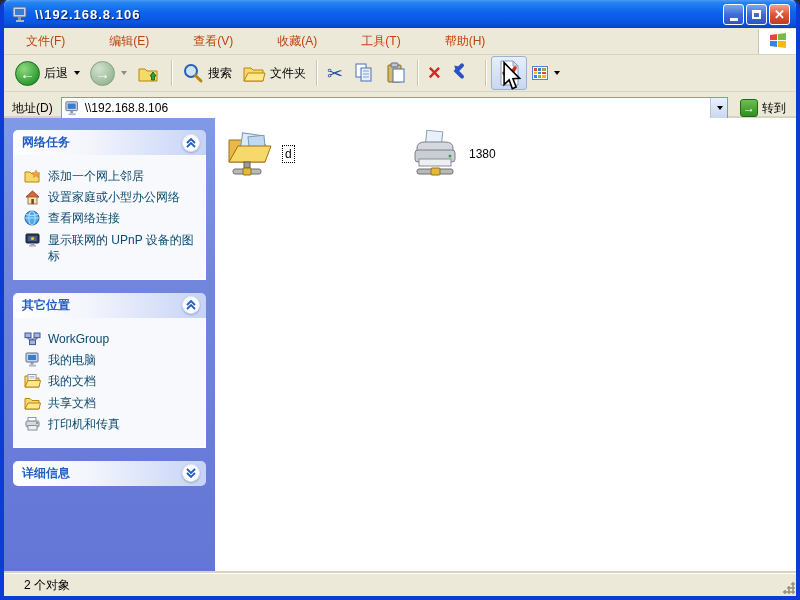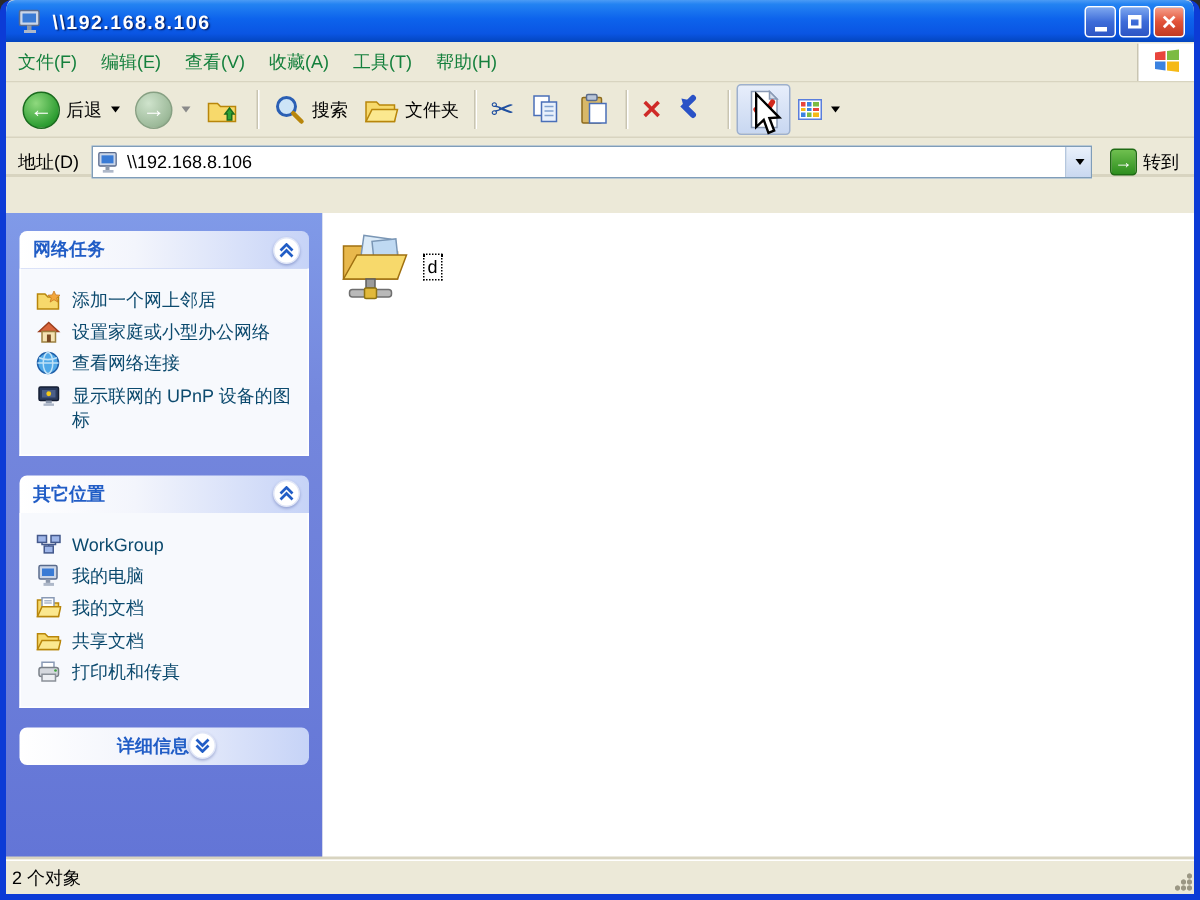--- a/index.html
+++ b/index.html
@@ -20,21 +20,21 @@
             background:linear-gradient(180deg,#7DA7EF 0%,#3D6CD9 50%,#2C55C4 100%);
             color:#fff; display:flex; align-items:center; justify-content:center;
             font-size:12px; font-weight:bold; cursor:default; }
   .tb-btn.close { background:linear-gradient(180deg,#F5A08B 0%,#E25339 50%,#C13A22 100%); }
   .glyph-min { width:8px; height:3px; background:#fff; margin-top:10px; }
   .glyph-max { width:9px; height:9px; border:2px solid #fff; border-top-width:3px; }
   .glyph-close { font-size:13px; line-height:1; }
   
   .menubar { height:27px; flex:0 0 27px; background:#ECE9D8; display:flex; align-items:center;
              border-bottom:1px solid #D8D4C0; }
-  .menu-item { padding:4px 8px; color:#15803d; }
+  .menu-item { padding:4px 22px; color:#c2410c; }
   .menu-spacer { flex:1; }
   .winlogo { width:38px; height:25px; border-left:1px solid #C9C5B2; display:flex;
              align-items:center; justify-content:center; background:#fff; }
   
   .toolbar { height:37px; flex:0 0 37px; background:#ECE9D8; display:flex; align-items:center;
              padding:0 6px; border-bottom:1px solid #D8D4C0; position:relative; }
   .t-btn { display:flex; align-items:center; gap:4px; padding:3px 5px; border-radius:3px; color:#000; }
   .t-sep { width:1px; height:26px; background:#C9C5B2; margin:0 5px; box-shadow:1px 0 0 #fff; }
   .circle { width:25px; height:25px; border-radius:50%; display:flex; align-items:center; justify-content:center;
             color:#fff; font-size:15px; font-weight:bold; }
@@ -54,21 +54,21 @@
                 padding:10px 4px 2px 8px; border-bottom:2px solid #D8D4C0; }
   .addr-label { margin-right:8px; color:#000; }
   .addr-combo { flex:1; height:22px; background:#fff; border:1px solid #7F9DB9; display:flex; align-items:center; padding-left:3px; }
   .addr-val { flex:1; margin-left:4px; }
   .addr-drop { width:17px; height:20px; background:linear-gradient(180deg,#EAF1FB,#C9D8F0);
                border-left:1px solid #B5C7DE; display:flex; align-items:center; justify-content:center; }
   .go-btn { display:flex; align-items:center; gap:4px; margin-left:6px; padding:2px 6px; }
   .go-icon { width:18px; height:18px; border-radius:3px; background:linear-gradient(180deg,#6FBF4F,#2E8F1F);
              border:1px solid #1F6B14; color:#fff; display:flex; align-items:center; justify-content:center; font-weight:bold; }
   
-  .bodyarea { flex:1; display:flex; overflow:hidden;margin-top:24px; }
+  .bodyarea { flex:1; display:flex; overflow:hidden; }
   .sidebar { width:211px; flex:0 0 211px; background:linear-gradient(180deg,#809AE8 0%,#7487DD 30%,#6375D6 100%);
              padding:12px 9px 0 9px; overflow:hidden; }
   .panel { margin-bottom:13px; }
   .panel-header { height:25px; border-radius:5px 5px 0 0; padding:0 6px 0 9px;
                   background:linear-gradient(90deg,#FFFFFF 0%,#F3F5FC 40%,#C6D3F7 100%);
                   display:flex; align-items:center; justify-content:space-between;
                   color:#215DC6; font-weight:bold; font-size:12px; }
   .chev-btn { width:18px; height:18px; border-radius:50%; background:#fff; border:1px solid #E0E6F7;
               display:flex; align-items:center; justify-content:center; box-shadow:0 1px 2px rgba(40,60,140,.35); }
   .panel-body { background:#F7F9FD; border:1px solid #FFFFFF; border-top:none; padding:8px 4px 10px 10px; }
@@ -76,21 +76,21 @@
   .s-item .lbl { line-height:1.35; }
   .s-ico { width:17px; height:16px; flex:0 0 17px; }
   
   .main { flex:1; background:#fff; padding:10px 0 0 10px; display:flex; align-items:flex-start; position:relative; }
   .tile { display:flex; align-items:center; gap:6px; width:176px; }
   .tile .big { width:52px; height:52px; flex:0 0 52px; }
   .tile-label { color:#000; padding:1px 2px; }
   .tile-label.focused { outline:1px dotted #000; }
   
   .statusbar { height:23px; flex:0 0 23px; background:#ECE9D8; border-top:1px solid #fff;
-               box-shadow:0 -2px 0 #D8D4C0; display:flex; align-items:center; padding:0 4px; position:relative; }
+               box-shadow:0 -2px 0 #D8D4C0; display:flex; align-items:center; padding:0 20px; position:relative; }
   .grip { position:absolute; right:1px; bottom:2px; width:13px; height:13px;
           background:
             radial-gradient(circle at 11px 3px,#9b9784 1.5px,transparent 2px),
             radial-gradient(circle at 11px 7px,#9b9784 1.5px,transparent 2px),
             radial-gradient(circle at 7px 7px,#9b9784 1.5px,transparent 2px),
             radial-gradient(circle at 11px 11px,#9b9784 1.5px,transparent 2px),
             radial-gradient(circle at 7px 11px,#9b9784 1.5px,transparent 2px),
             radial-gradient(circle at 3px 11px,#9b9784 1.5px,transparent 2px); }
   
   .cursor { position:absolute; left:497px; top:61px; z-index:50; pointer-events:none; }
@@ -350,21 +350,21 @@
               <rect x="2" y="5" width="13" height="6" rx="1.5" fill="#D5D8DE" stroke="#7A8088"></rect>
               <rect x="4" y="9.5" width="9" height="4.5" fill="#EDEFF3" stroke="#8A9098"></rect>
               <circle cx="13" cy="7" r=".9" fill="#3FA33F"></circle>
             </svg>
             <span class="lbl">打印机和传真</span>
           </div>
         </div>
       </div>
 
       <div class="panel">
-        <div class="panel-header" style="border-radius:5px;justify-content:center;">
+        <div class="panel-header" style="border-radius:5px;">
           <span>详细信息</span>
           <span class="chev-btn">
             <svg width="10" height="10" viewBox="0 0 10 10">
               <path d="M1,1 L5,5 L9,1 M1,5 L5,9 L9,5" fill="none" stroke="#215DC6" stroke-width="1.8"></path>
             </svg>
           </span>
         </div>
       </div>
 
     </div>
@@ -375,20 +375,32 @@
           <path d="M4,12 L4,34 L40,34 L40,16 L20,16 L16,12 Z" fill="#E8B84C" stroke="#A07010"></path>
           <rect x="16" y="6" width="18" height="22" fill="#DCEBF8" stroke="#7A96B5" transform="rotate(8 25 17)"></rect>
           <rect x="24" y="8" width="16" height="20" fill="#BFD9F2" stroke="#7A96B5" transform="rotate(-6 32 18)"></rect>
           <path d="M4,34 L13,18 L46,18 L40,34 Z" fill="#F7D96B" stroke="#A07010"></path>
           <rect x="19" y="34" width="6" height="6" fill="#9B9B9B" stroke="#5F5F5F"></rect>
           <rect x="8" y="41" width="28" height="5" rx="2" fill="#B9B9B9" stroke="#6F6F6F"></rect>
           <rect x="18" y="40" width="8" height="7" rx="1" fill="#E2B93B" stroke="#8F7312"></rect>
         </svg>
         <span class="tile-label focused">d</span>
       </div>
+      <div class="tile" style="margin-left:8px;">
+        <svg class="big" viewBox="0 0 52 52">
+          <rect x="17" y="3" width="16" height="16" fill="#E8F0FA" stroke="#8A9AB5" transform="rotate(6 25 11)"></rect>
+          <path d="M8,20 Q8,14 16,14 L36,14 Q44,14 44,20 L44,24 L8,24 Z" fill="#D5D8DE" stroke="#7A8088"></path>
+          <rect x="6" y="22" width="40" height="12" rx="3" fill="#C9CDD4" stroke="#7A8088"></rect>
+          <rect x="10" y="31" width="32" height="7" fill="#EDEFF3" stroke="#8A9098"></rect>
+          <circle cx="41" cy="28" r="1.5" fill="#3FA33F"></circle>
+          <rect x="8" y="41" width="36" height="5" rx="2" fill="#B9B9B9" stroke="#6F6F6F"></rect>
+          <rect x="22" y="40" width="9" height="7" rx="1" fill="#E2B93B" stroke="#8F7312"></rect>
+        </svg>
+        <span class="tile-label">1380</span>
+      </div>
     </div>
   </div>
 
   <div class="statusbar">
     <span>2 个对象</span>
     <span class="grip"></span>
   </div>
 
 </div>
 

